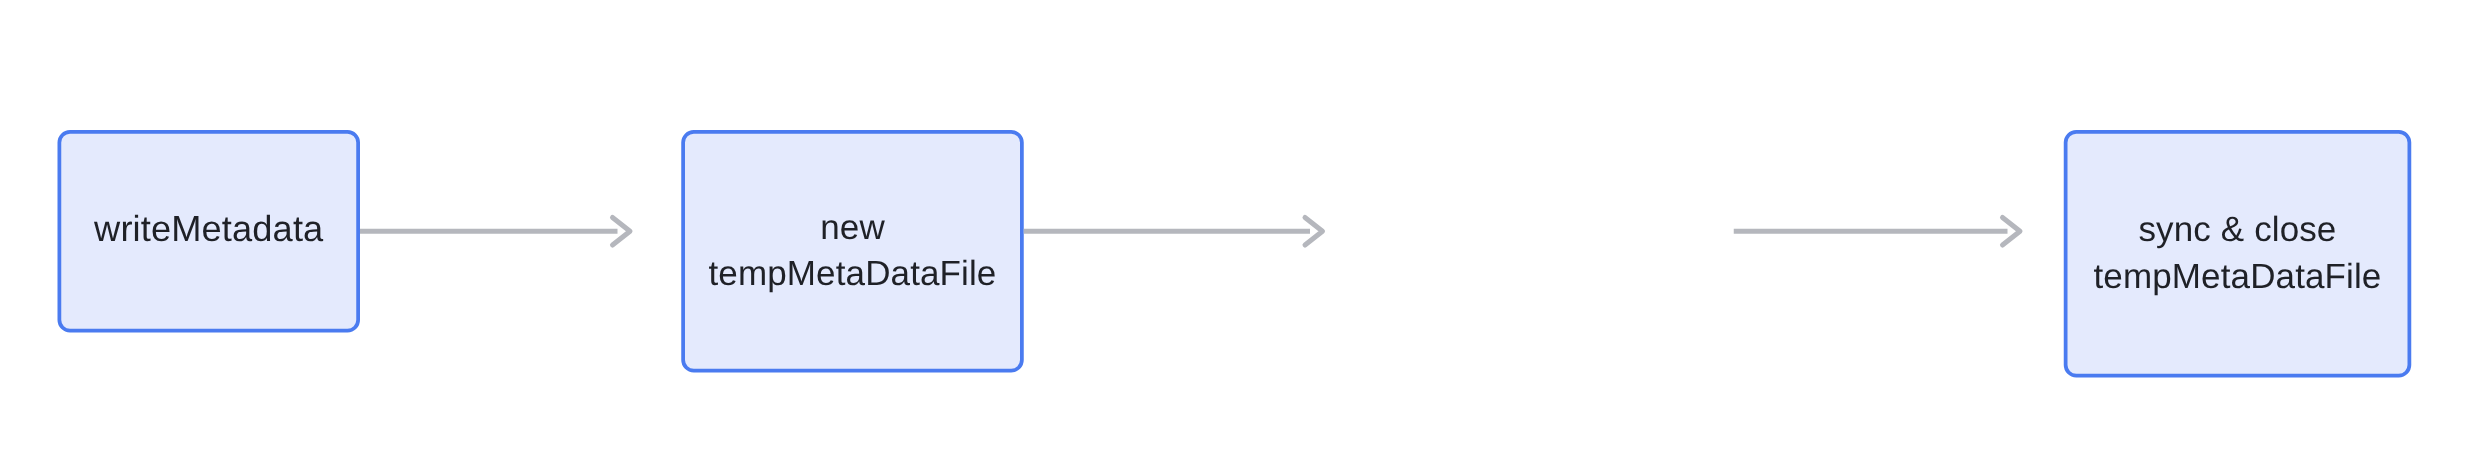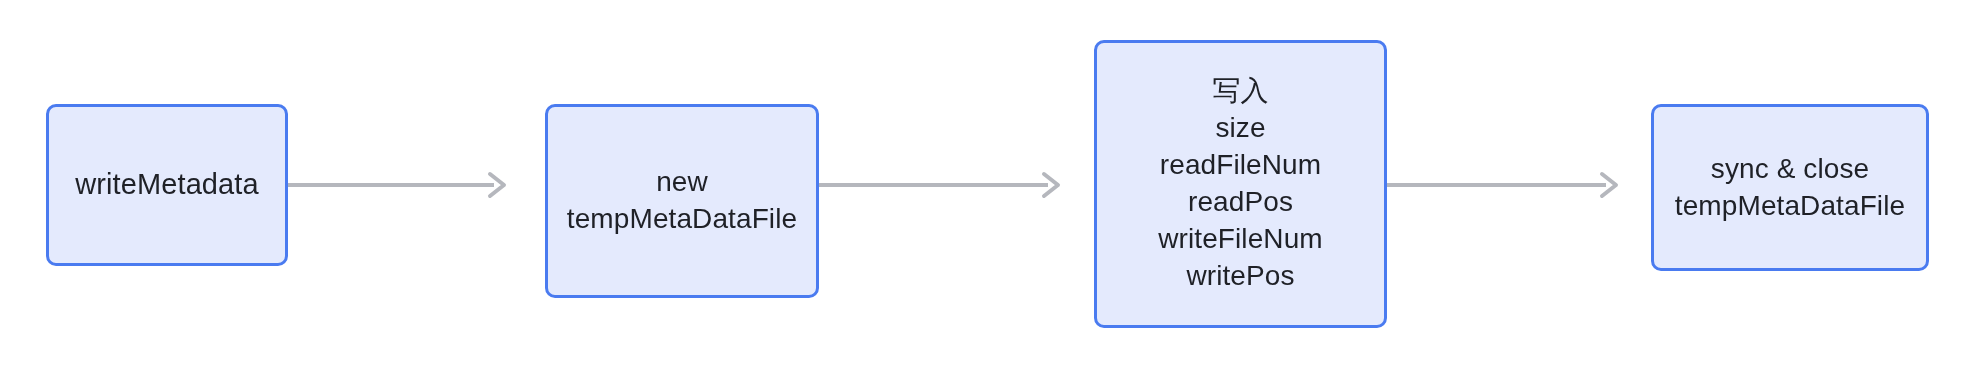--- a/index.html
+++ b/index.html
@@ -41,21 +41,21 @@
     display: block;
   }
   .node-multi {
     font-size: 28px;
     line-height: 1.32;
   }
   
   #node-write-metadata { left: 46px;   top: 104px; width: 242px; height: 162px; }
   #node-new-temp       { left: 545px;  top: 104px; width: 274px; height: 194px; }
   #node-write-fields   { left: 1094px; top: 40px;  width: 293px; height: 288px; }
-  #node-sync-close     { left: 1651px; top: 104px; width: 278px; height: 167px; }
+  #node-sync-close     { left: 1651px; top: 104px; width: 278px; height: 198px; }
 
   
   .edge {
     position: absolute;
     height: 26px;
     display: block;
     overflow: visible;
   }
   #edge-1 { left: 288px;  top: 172px; width: 224px; }
   #edge-2 { left: 819px;  top: 172px; width: 247px; }
@@ -83,28 +83,20 @@
 tempMetaDataFile</span>
   </div>
 
   <div class="edge" id="edge-2">
     <svg width="247" height="26" viewBox="0 0 247 26" xmlns="http://www.w3.org/2000/svg">
       <line x1="0" y1="13" x2="229" y2="13" stroke="#b5b7bd" stroke-width="4"></line>
       <polyline points="225,2 239,13 225,24" fill="none" stroke="#b5b7bd" stroke-width="4" stroke-linecap="round" stroke-linejoin="round"></polyline>
     </svg>
   </div>
 
-  <div class="node node-multi" id="node-write-fields">
-    <span class="node-label">写入
-size
-readFileNum
-readPos
-writeFileNum
-writePos</span>
-  </div>
 
   <div class="edge" id="edge-3">
     <svg width="237" height="26" viewBox="0 0 237 26" xmlns="http://www.w3.org/2000/svg">
       <line x1="0" y1="13" x2="219" y2="13" stroke="#b5b7bd" stroke-width="4"></line>
       <polyline points="215,2 229,13 215,24" fill="none" stroke="#b5b7bd" stroke-width="4" stroke-linecap="round" stroke-linejoin="round"></polyline>
     </svg>
   </div>
 
   <div class="node node-multi" id="node-sync-close">
     <span class="node-label">sync &amp; close

